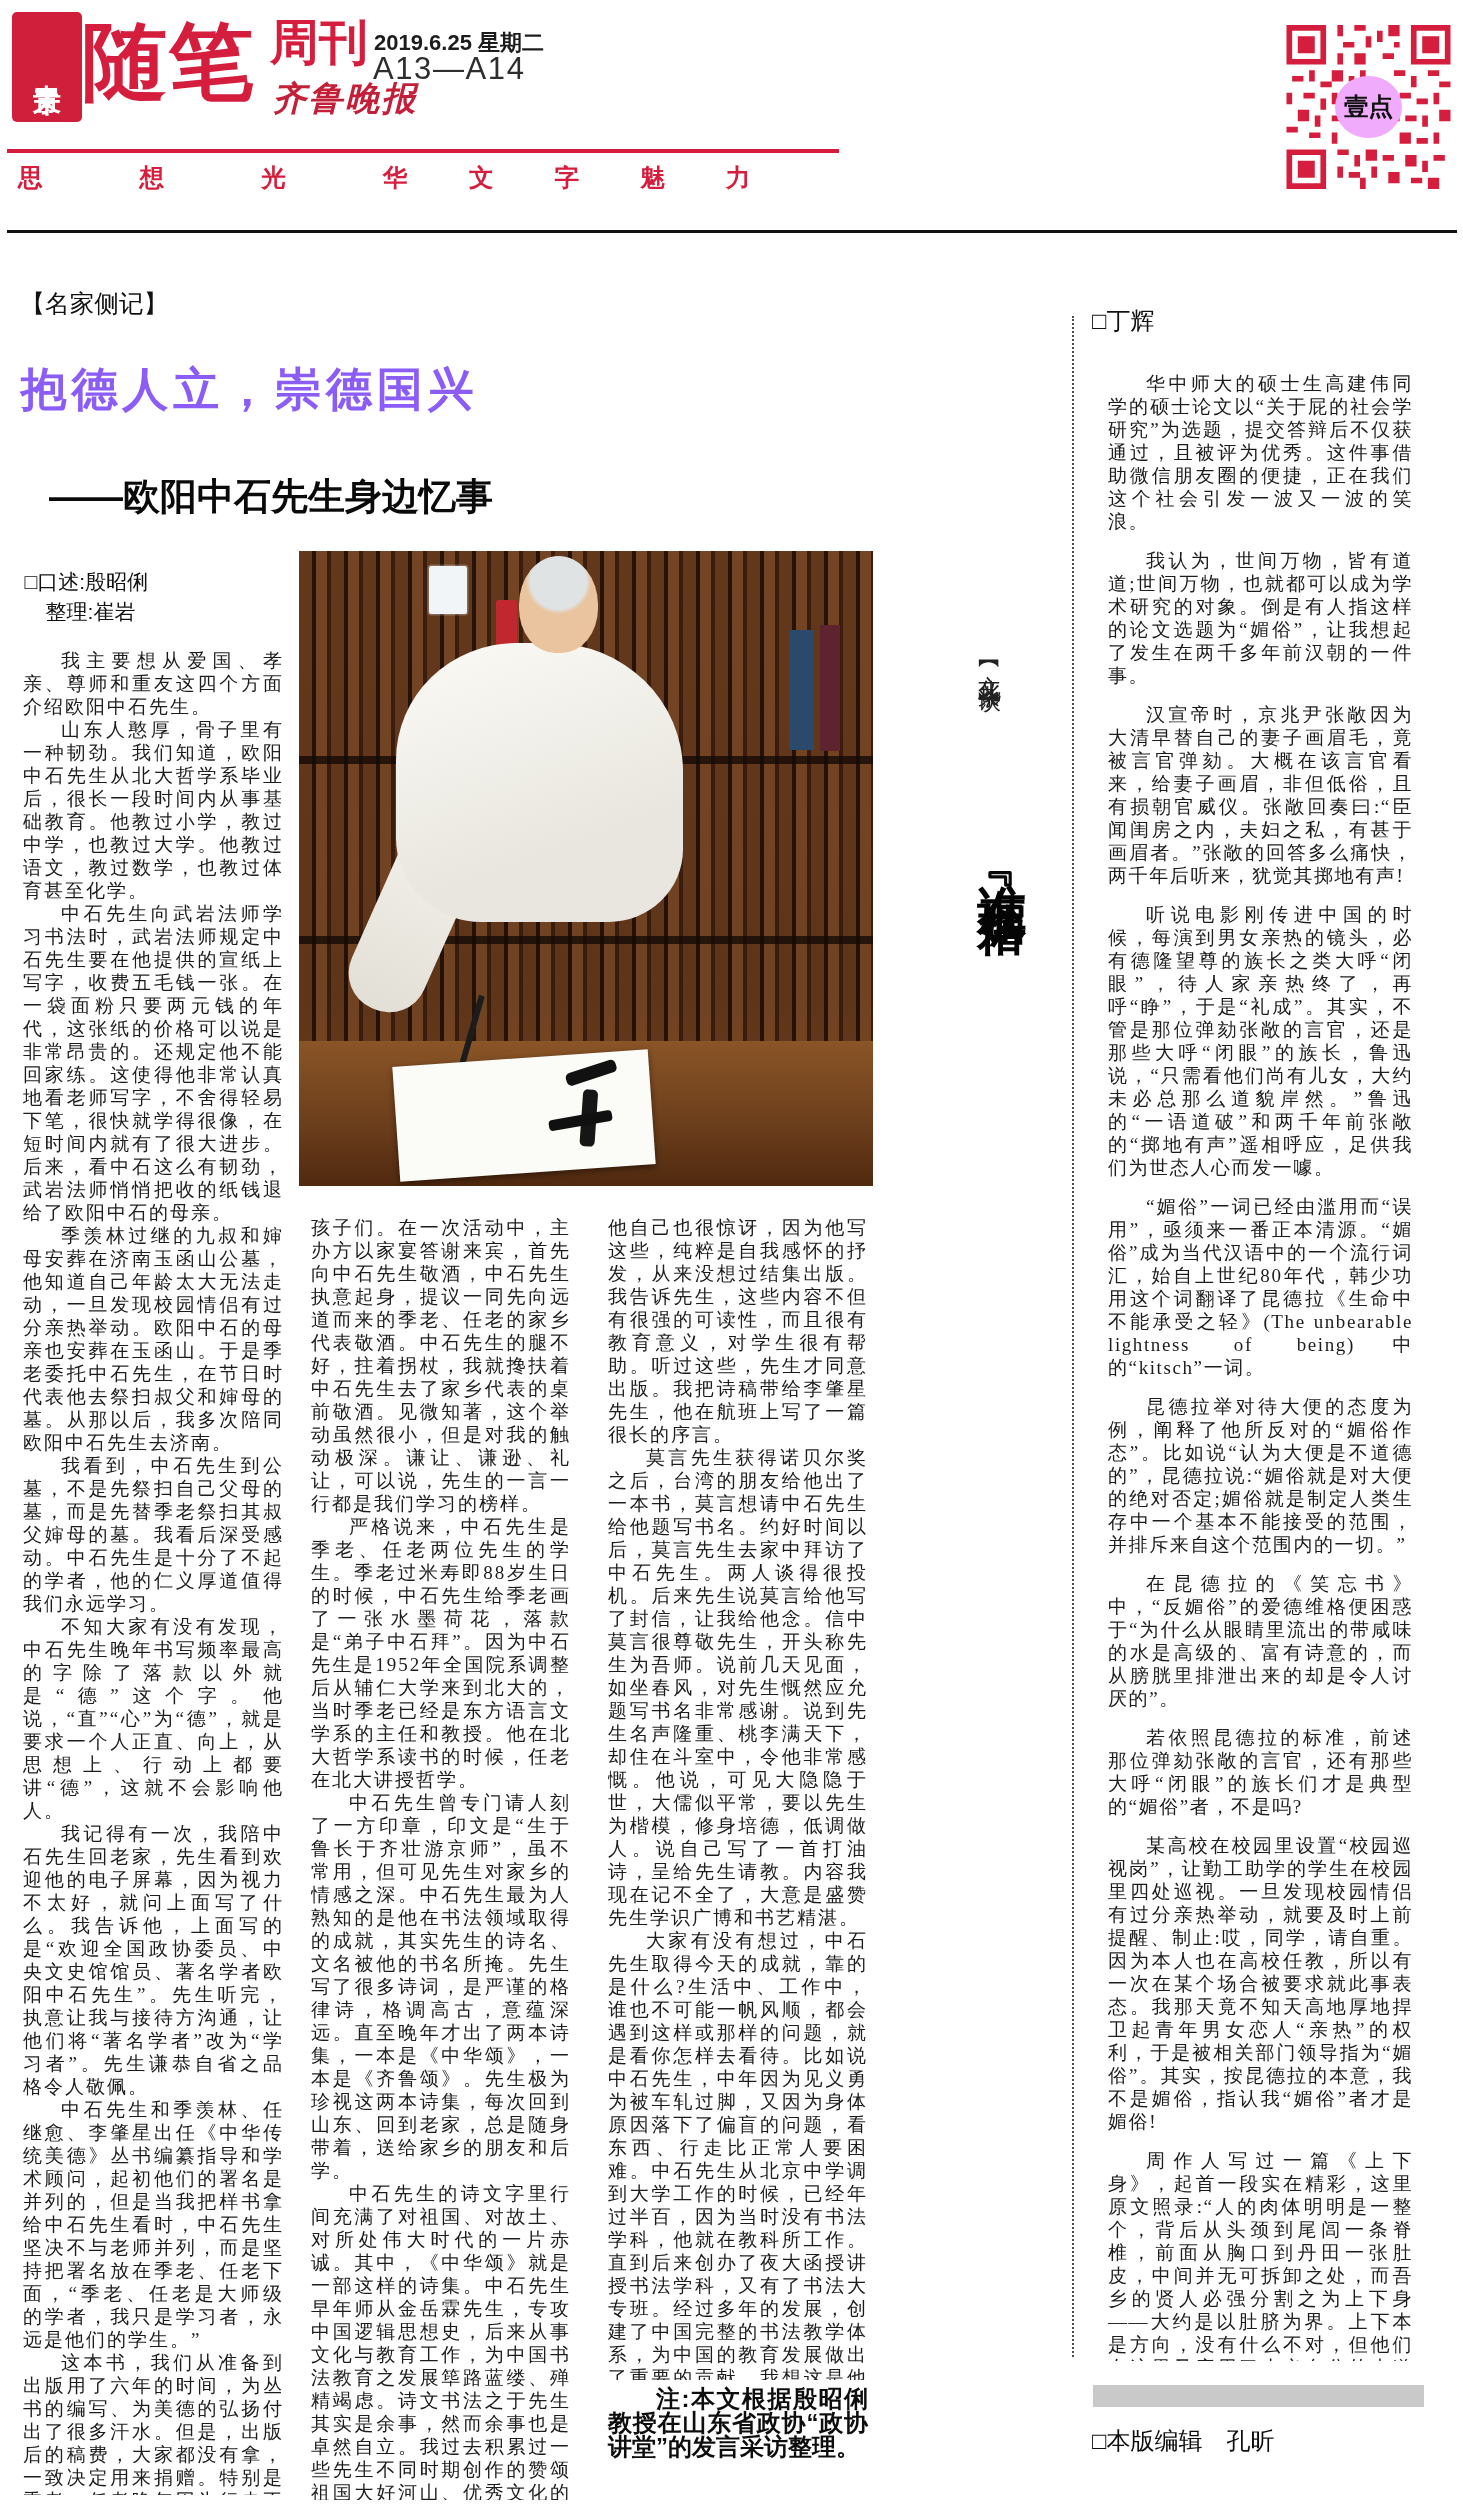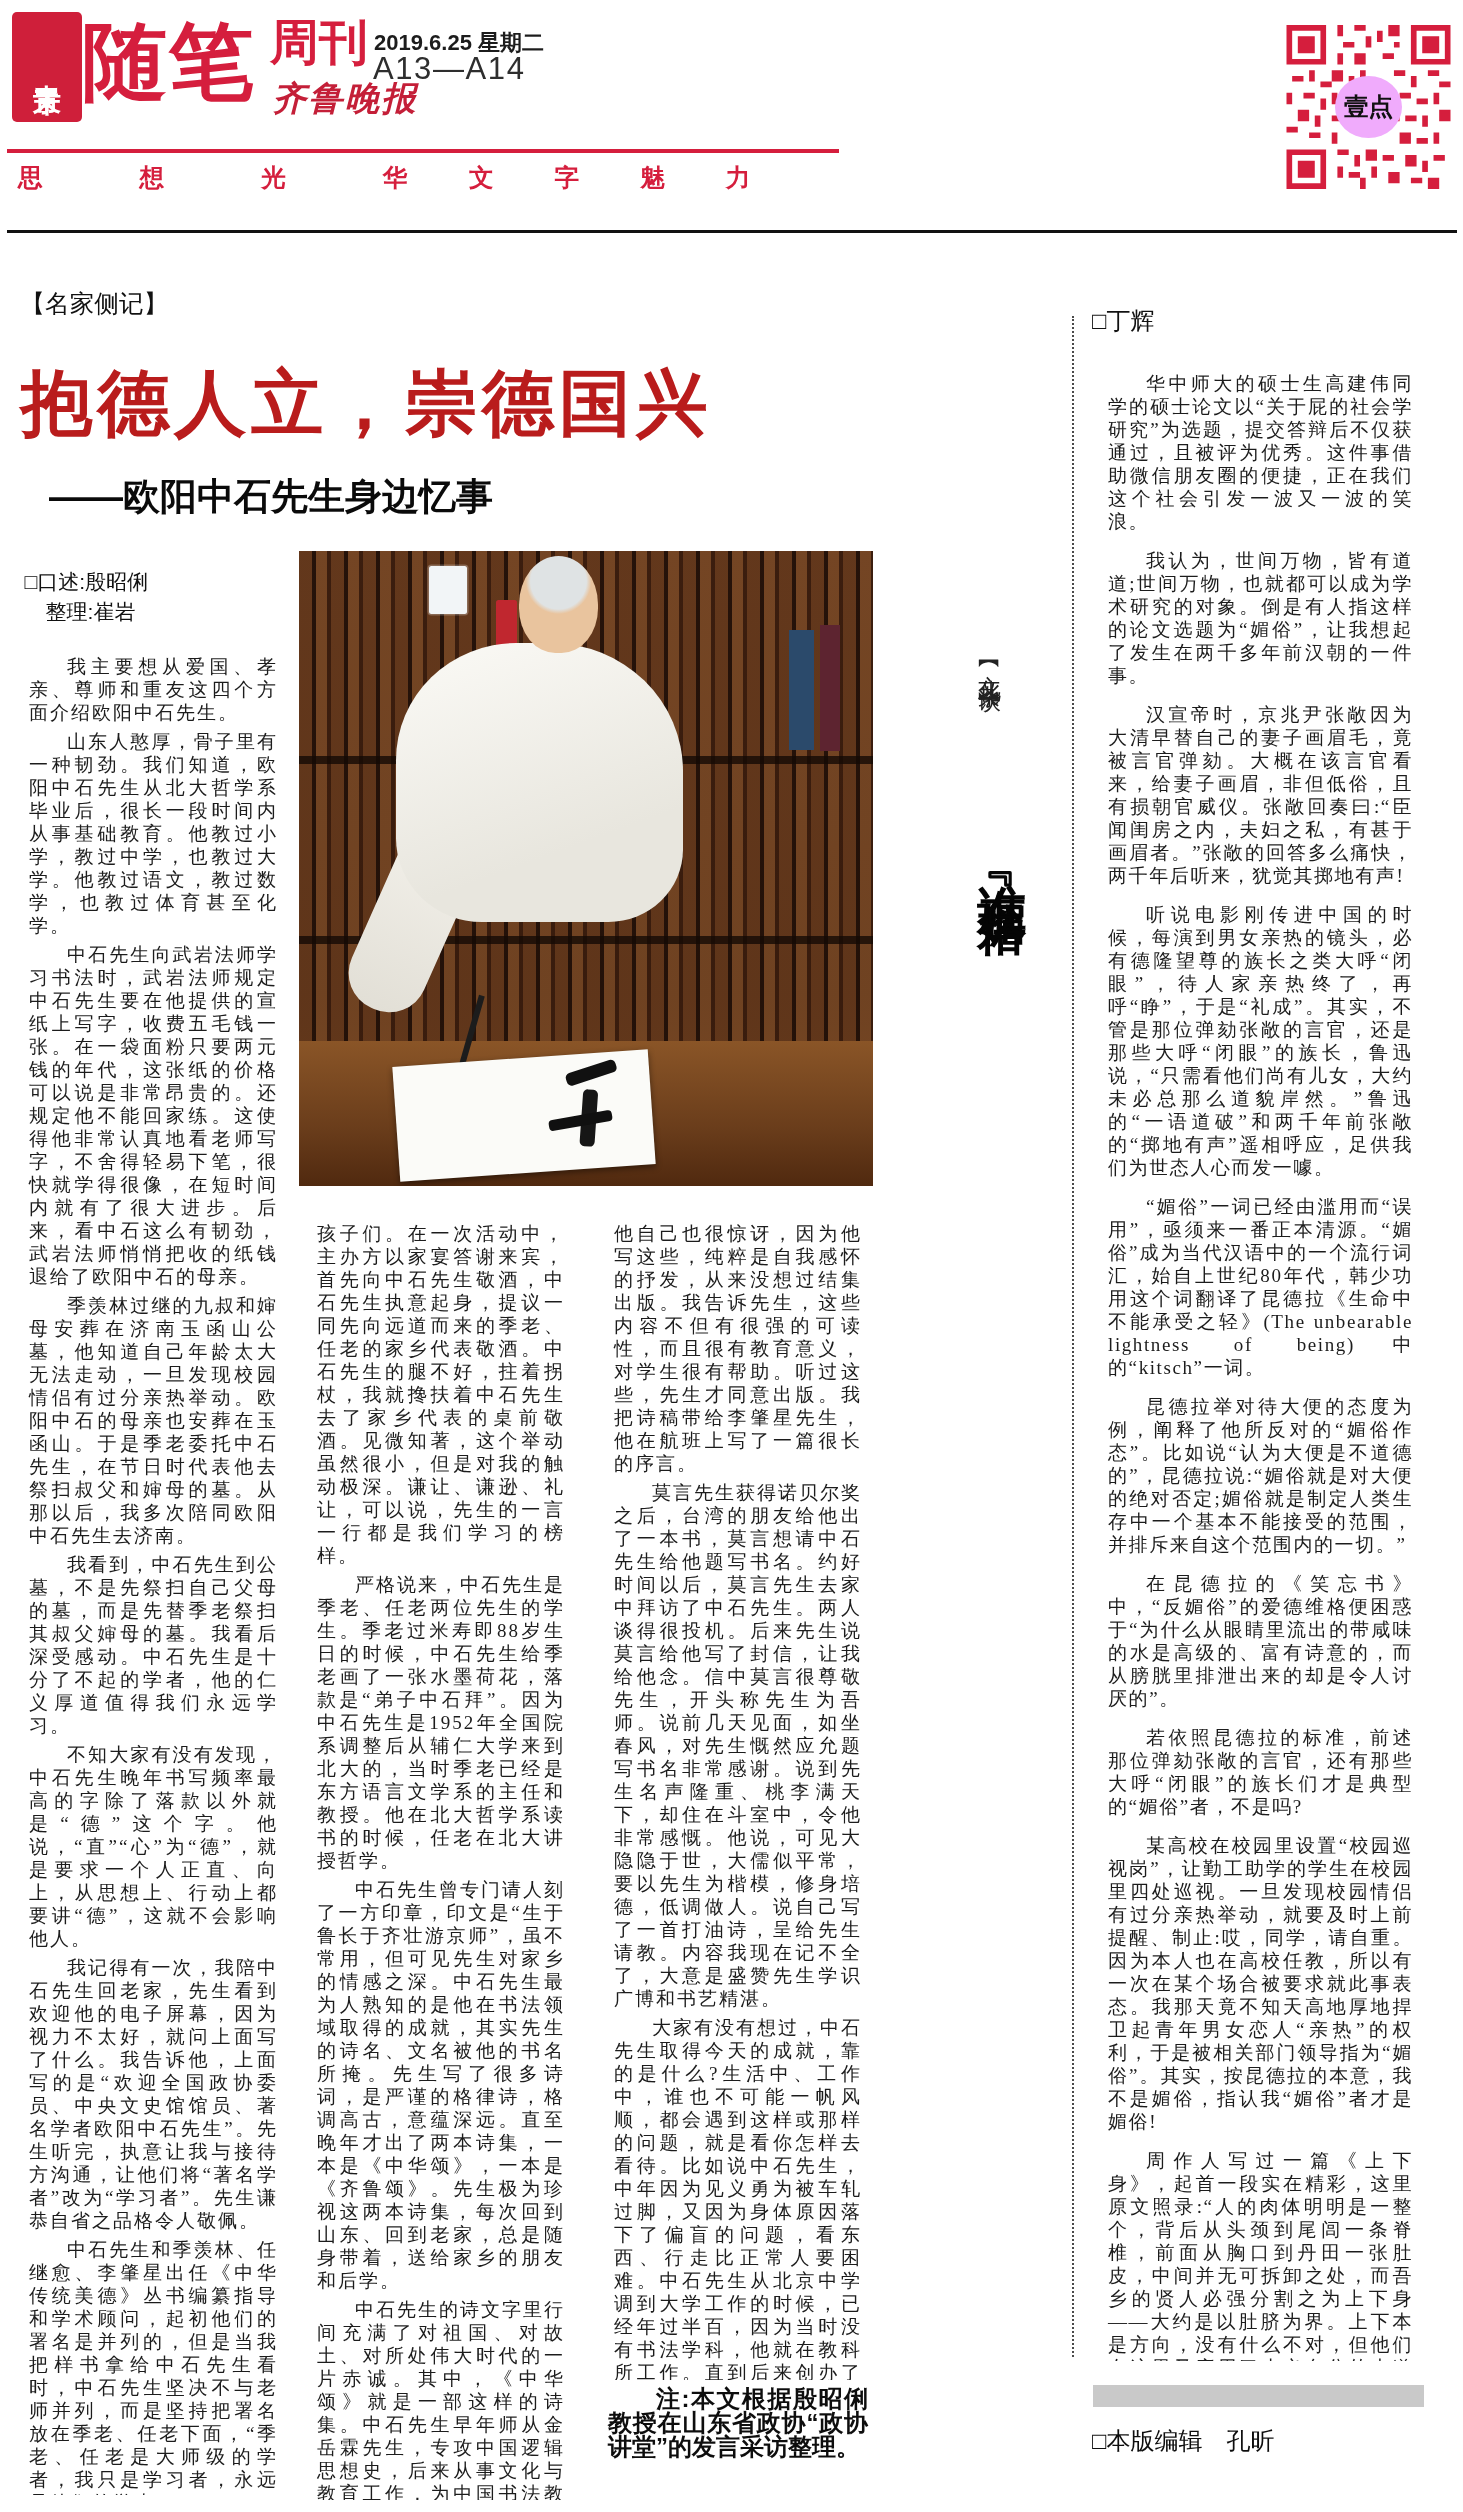--- a/index.html
+++ b/index.html
@@ -29,30 +29,30 @@
   .redrule{left:6.6px;top:149px;width:832px;height:4.1px;background:#d51e3d;}
   .slogan{top:161px;font-family:"Liberation Sans",sans-serif;font-weight:bold;
         font-size:24.6px;color:#d51e3d;white-space:nowrap;}
   .slogan.sl{left:18px;letter-spacing:97px;}
   .slogan.sr{left:463px;letter-spacing:61px;margin-left:6px;}
   .blackrule{left:6.6px;top:230px;width:1450px;height:2.5px;background:#111;}
 
   
   .kicker{left:20.5px;top:287px;font-family:"Liberation Sans",sans-serif;font-size:24.6px;color:#111;}
   .title{left:20.5px;top:364px;font-family:"Liberation Sans",sans-serif;font-weight:900;
-        font-size:72px;line-height:1.1;color:#b91c1c;letter-spacing:4.9px;white-space:nowrap;}
+        font-size:46px;line-height:1.1;color:#8b5cf6;letter-spacing:4.9px;white-space:nowrap;}
   .subtitle{left:49px;top:472px;font-family:"Liberation Sans",sans-serif;font-weight:bold;
         font-size:37px;color:#0a0a0a;white-space:nowrap;}
   .byline{left:24.6px;top:567px;font-family:"Liberation Sans",sans-serif;font-size:21px;
         line-height:29.5px;color:#111;}
   .byline .b2{padding-left:21px;}
 
   .colbox{font-size:19px;line-height:23px;text-align:justify;letter-spacing:2px;
         overflow:hidden;color:#1c1c1c;}
-  .colbox p.para{margin:6px;text-indent:2em;}
+  .colbox p.para{margin:0;text-indent:2em;}
   .noindent-first p.para:first-child{text-indent:0;}
   .col1{left:23px;top:649px;width:261px;height:1846px;}
   .col2{left:311px;top:1216px;width:260px;height:1284px;}
   .col3{left:608px;top:1216px;width:260px;height:1164px;}
   .endnote{left:608px;top:2387px;width:260px;font-family:"Liberation Sans",sans-serif;
         font-weight:bold;font-size:24px;line-height:24px;text-align:justify;
         text-indent:2em;color:#0d0d0d;}
 
   
   .photo{left:299px;top:551px;width:574px;height:635px;overflow:hidden;

